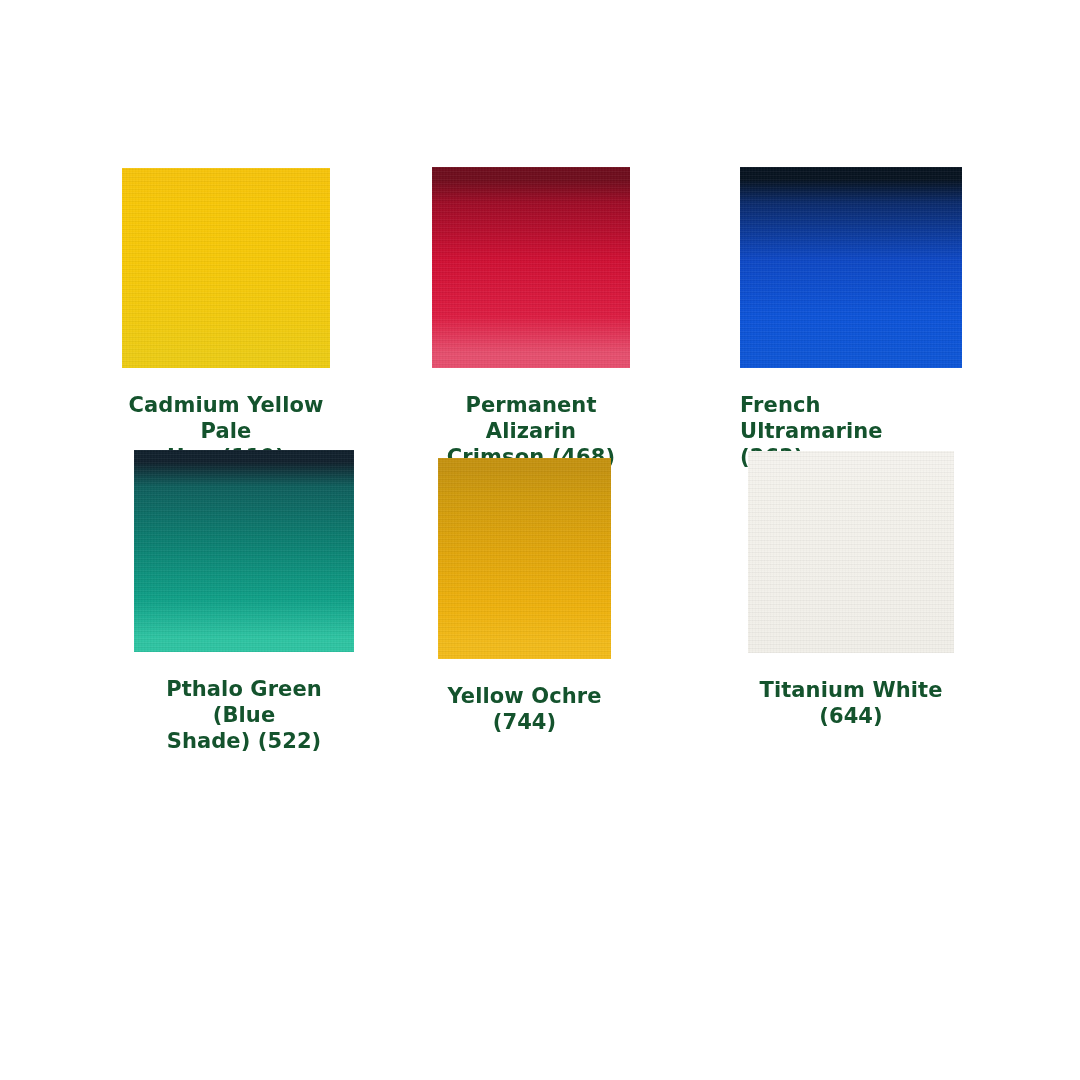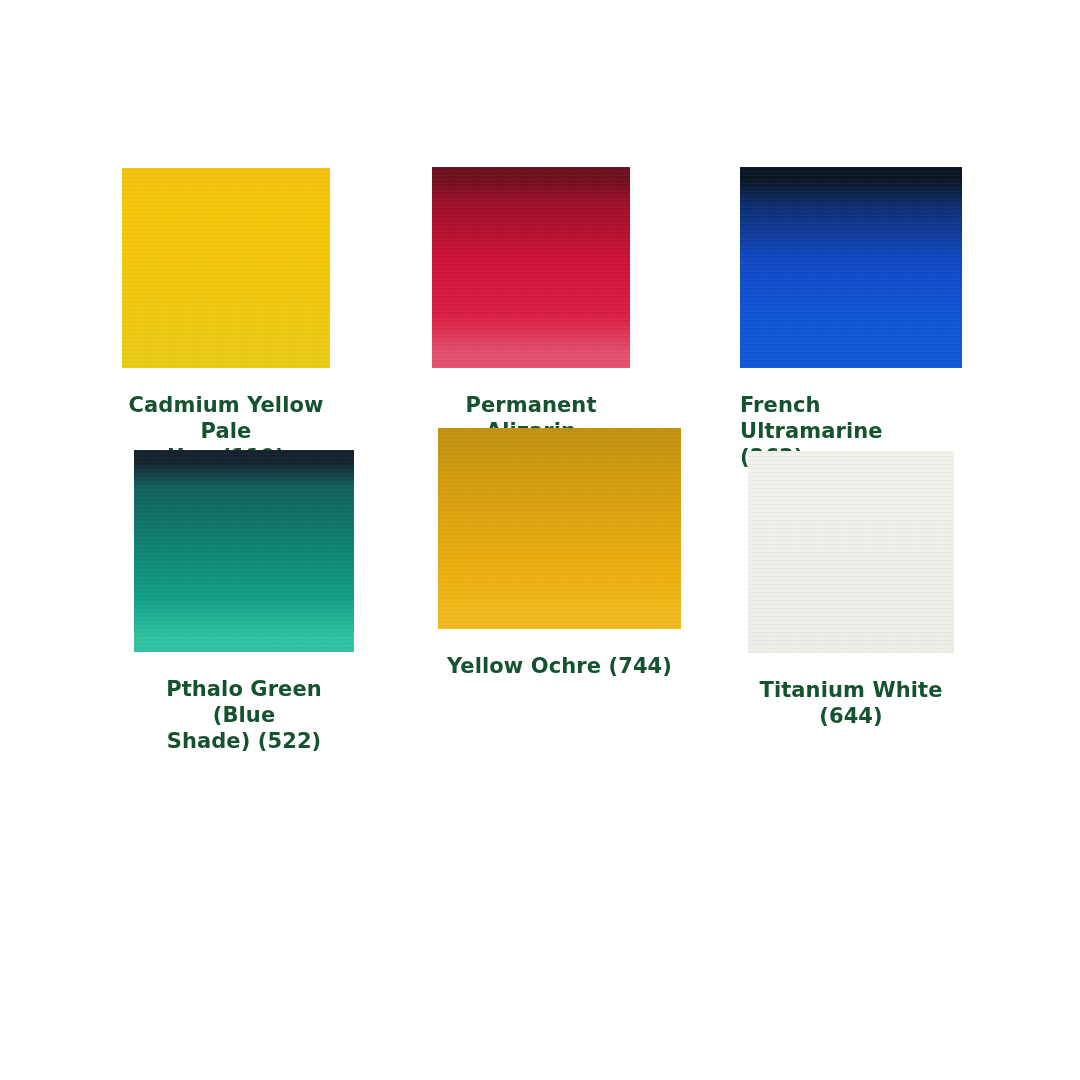--- a/index.html
+++ b/index.html
@@ -117,21 +117,21 @@
 (263)</div>
       </div>
       <div class="swatch-card" style="left: 134px; top: 450px; width: 220px;">
         <div class="swatch-chip" style="height: 202px; background: linear-gradient(rgb(16, 32, 44) 0%, rgb(16, 32, 44) 6%, rgb(14, 94, 92) 18%, rgb(11, 127, 113) 46%, rgb(15, 160, 135) 74%, rgb(46, 196, 162) 93%, rgb(46, 196, 162) 100%);">
           <div class="tex-h"></div>
           <div class="tex-v"></div>
         </div>
         <div class="swatch-label centered">Pthalo Green (Blue
 Shade) (522)</div>
       </div>
-      <div class="swatch-card" style="left: 438px; top: 428px; width: 243px;">
+      <div class="swatch-card" style="left: 438px; top: 458px; width: 173px;">
         <div class="swatch-chip" style="height: 201px; background: linear-gradient(rgb(197, 146, 15) 0%, rgb(197, 146, 15) 6%, rgb(207, 154, 12) 18%, rgb(224, 165, 11) 46%, rgb(238, 177, 12) 74%, rgb(242, 187, 26) 93%, rgb(242, 187, 26) 100%);">
           <div class="tex-h"></div>
           <div class="tex-v"></div>
         </div>
         <div class="swatch-label centered">Yellow Ochre (744)</div>
       </div>
       <div class="swatch-card" style="left: 748px; top: 451px; width: 206px;">
         <div class="swatch-chip" style="height: 202px; background: linear-gradient(rgb(245, 243, 238) 0%, rgb(245, 243, 238) 6%, rgb(244, 242, 236) 18%, rgb(243, 241, 235) 46%, rgb(242, 240, 234) 74%, rgb(241, 239, 233) 93%, rgb(241, 239, 233) 100%);">
           <div class="tex-h"></div>
           <div class="tex-v"></div>

